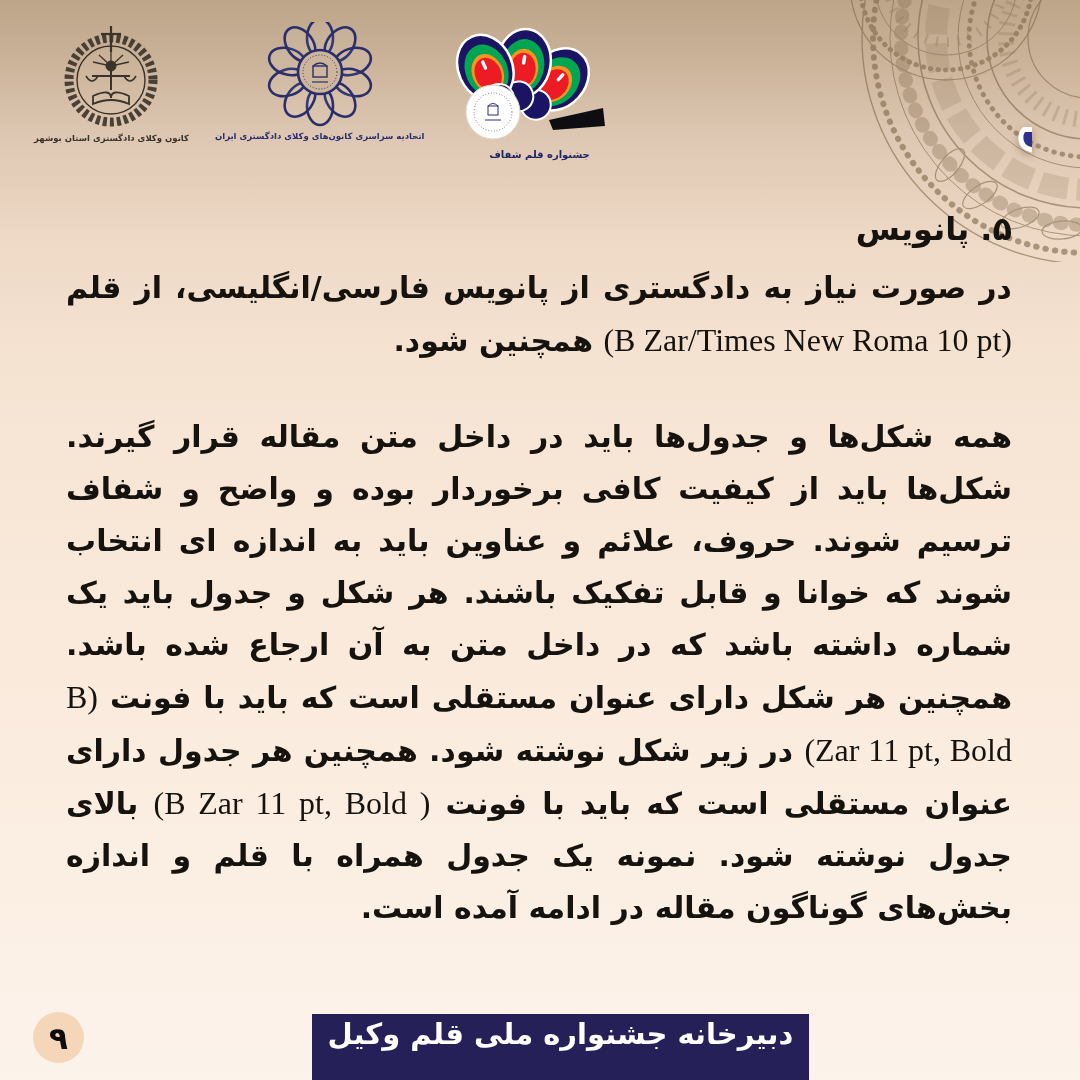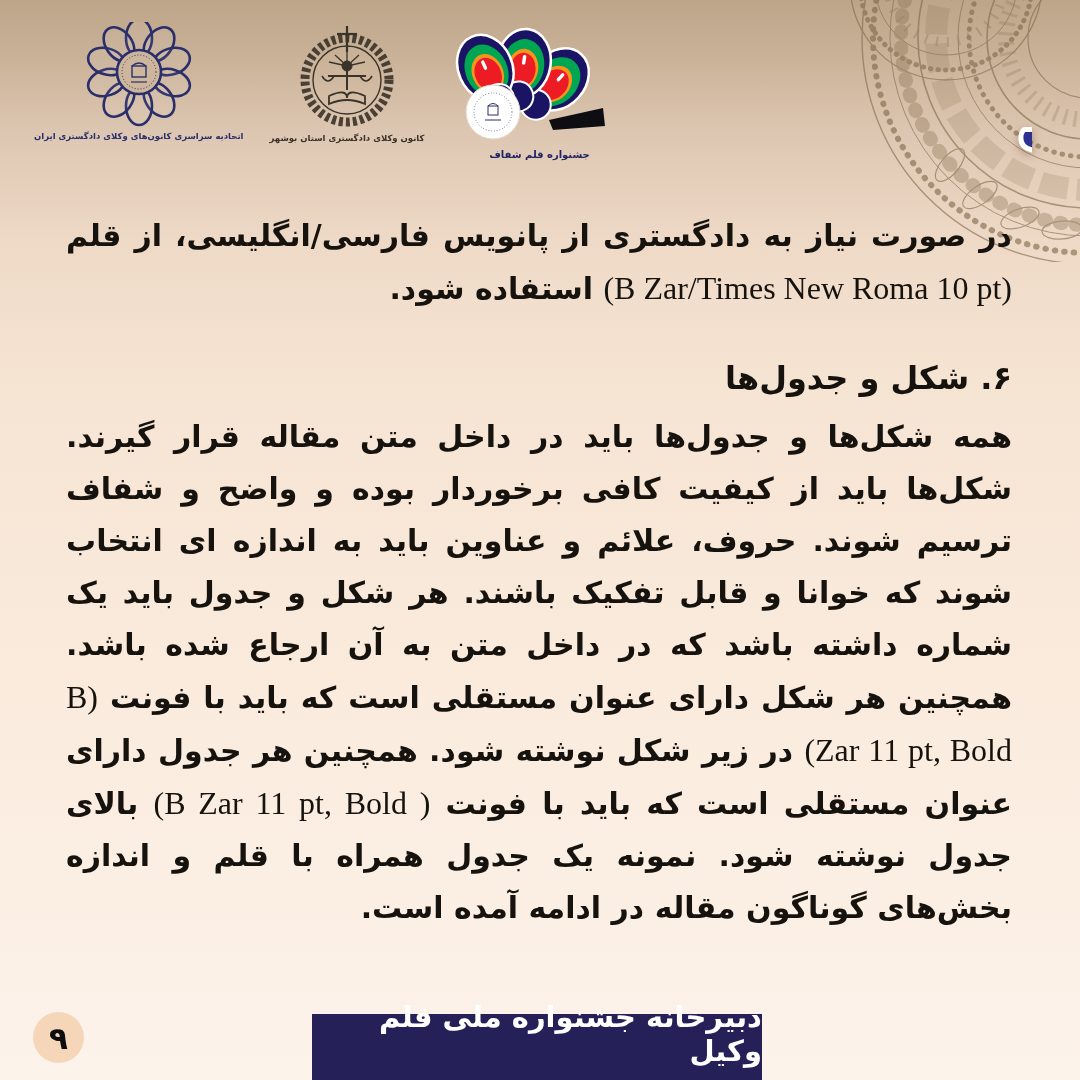--- a/index.html
+++ b/index.html
@@ -33,21 +33,21 @@
   .content { position:absolute; top:210px; left:66px; right:68px; color:#16130f;
              direction:rtl; z-index:2; }
   .sec-heading { font-size:32px; font-weight:bold; text-align:right; margin:0 0 14px 0; }
   .para { font-size:30px; font-weight:bold; line-height:52px; text-align:justify;
           text-align-last:right; margin:0; }
   .para .latin { font-family:"Liberation Serif","DejaVu Serif",serif;
                  font-weight:normal; font-size:32px; }
   .sec-figures { margin-top:44px; }
 
   
-  .footer-banner { position:absolute; left:312px; top:1014px; width:450px; height:66px;
+  .footer-banner { position:absolute; left:312px; top:1014px; width:497px; height:66px;
                    background:#252057; color:#ffffff; display:flex; align-items:center;
                    justify-content:center; font-size:29px; font-weight:bold;
                    padding-bottom:27px; box-sizing:border-box; direction:rtl; z-index:2; }
   .page-number { position:absolute; left:33px; top:1012px; width:51px; height:51px;
                  border-radius:50%; background:#f6d6b8; display:flex; align-items:center;
                  justify-content:center; font-size:31px; font-weight:bold; color:#0d0d0d;
                  z-index:2; }
 </style>
 </head>
 <body>
@@ -73,43 +73,20 @@
       <circle cx="116" cy="-16" r="58" stroke-width="10" stroke-dasharray="2 9" opacity="0.5"></circle>
       <ellipse cx="120" cy="165" rx="9" ry="20" transform="rotate(40 120 165)" stroke-width="1.2"></ellipse>
       <ellipse cx="150" cy="195" rx="9" ry="20" transform="rotate(55 150 195)" stroke-width="1.2"></ellipse>
       <ellipse cx="190" cy="218" rx="9" ry="20" transform="rotate(70 190 218)" stroke-width="1.2"></ellipse>
       <ellipse cx="232" cy="230" rx="9" ry="20" transform="rotate(85 232 230)" stroke-width="1.2"></ellipse>
     </g>
   </svg>
 
   <div class="logos">
 
-    <div class="logo logo-union">
-      <svg width="132" height="108" viewBox="0 0 132 108">
-        <g stroke="#2a2f6b" stroke-width="2.6" fill="rgba(255,255,255,0.05)">
-          <ellipse cx="66" cy="16" rx="13" ry="19"></ellipse>
-          <ellipse cx="66" cy="16" rx="13" ry="19" transform="rotate(36 66 50)"></ellipse>
-          <ellipse cx="66" cy="16" rx="13" ry="19" transform="rotate(72 66 50)"></ellipse>
-          <ellipse cx="66" cy="16" rx="13" ry="19" transform="rotate(108 66 50)"></ellipse>
-          <ellipse cx="66" cy="16" rx="13" ry="19" transform="rotate(144 66 50)"></ellipse>
-          <ellipse cx="66" cy="16" rx="13" ry="19" transform="rotate(180 66 50)"></ellipse>
-          <ellipse cx="66" cy="16" rx="13" ry="19" transform="rotate(216 66 50)"></ellipse>
-          <ellipse cx="66" cy="16" rx="13" ry="19" transform="rotate(252 66 50)"></ellipse>
-          <ellipse cx="66" cy="16" rx="13" ry="19" transform="rotate(288 66 50)"></ellipse>
-          <ellipse cx="66" cy="16" rx="13" ry="19" transform="rotate(324 66 50)"></ellipse>
-        </g>
-        <circle cx="66" cy="50" r="22" stroke="#2a2f6b" stroke-width="2.6" fill="#cdb69b"></circle>
-        <circle cx="66" cy="50" r="17" stroke="#2a2f6b" stroke-width="1" fill="none" stroke-dasharray="1 2"></circle>
-        <rect x="59" y="44" width="14" height="11" stroke="#2a2f6b" stroke-width="1.4" fill="none"></rect>
-        <path d="M59 44 Q66 38 73 44" stroke="#2a2f6b" stroke-width="1.4" fill="none"></path>
-        <line x1="58" y1="60" x2="74" y2="60" stroke="#2a2f6b" stroke-width="1.2"></line>
-      </svg>
-      <div class="caption">اتحادیه سراسری کانون‌های وکلای دادگستری ایران</div>
-    </div>
-
     <div class="logo logo-bushehr">
       <svg width="104" height="110" viewBox="0 0 104 110">
         <g stroke="#3a3329" fill="none">
           <circle cx="52" cy="58" r="42" stroke-width="9" stroke-dasharray="4 3" opacity="0.9"></circle>
           <circle cx="52" cy="58" r="34" stroke-width="1.4"></circle>
           <line x1="52" y1="4" x2="52" y2="30" stroke-width="2.2"></line>
           <line x1="42" y1="12" x2="62" y2="12" stroke-width="2.2"></line>
           <g stroke-width="1.3">
             <line x1="52" y1="44" x2="52" y2="30"></line>
             <line x1="52" y1="44" x2="40" y2="33"></line>
@@ -119,20 +96,43 @@
           </g>
           <circle cx="52" cy="44" r="5" fill="#3a3329"></circle>
           <line x1="33" y1="54" x2="71" y2="54" stroke-width="2"></line>
           <line x1="52" y1="48" x2="52" y2="68" stroke-width="2"></line>
           <path d="M27 54 Q33 64 39 54" stroke-width="1.6"></path>
           <path d="M65 54 Q71 64 77 54" stroke-width="1.6"></path>
           <path d="M34 74 Q52 66 52 76 Q52 66 70 74 L70 82 Q52 74 34 82 Z" stroke-width="1.8"></path>
         </g>
       </svg>
       <div class="caption">کانون وکلای دادگستری استان بوشهر</div>
+    </div>
+
+    <div class="logo logo-union">
+      <svg width="132" height="108" viewBox="0 0 132 108">
+        <g stroke="#2a2f6b" stroke-width="2.6" fill="rgba(255,255,255,0.05)">
+          <ellipse cx="66" cy="16" rx="13" ry="19"></ellipse>
+          <ellipse cx="66" cy="16" rx="13" ry="19" transform="rotate(36 66 50)"></ellipse>
+          <ellipse cx="66" cy="16" rx="13" ry="19" transform="rotate(72 66 50)"></ellipse>
+          <ellipse cx="66" cy="16" rx="13" ry="19" transform="rotate(108 66 50)"></ellipse>
+          <ellipse cx="66" cy="16" rx="13" ry="19" transform="rotate(144 66 50)"></ellipse>
+          <ellipse cx="66" cy="16" rx="13" ry="19" transform="rotate(180 66 50)"></ellipse>
+          <ellipse cx="66" cy="16" rx="13" ry="19" transform="rotate(216 66 50)"></ellipse>
+          <ellipse cx="66" cy="16" rx="13" ry="19" transform="rotate(252 66 50)"></ellipse>
+          <ellipse cx="66" cy="16" rx="13" ry="19" transform="rotate(288 66 50)"></ellipse>
+          <ellipse cx="66" cy="16" rx="13" ry="19" transform="rotate(324 66 50)"></ellipse>
+        </g>
+        <circle cx="66" cy="50" r="22" stroke="#2a2f6b" stroke-width="2.6" fill="#cdb69b"></circle>
+        <circle cx="66" cy="50" r="17" stroke="#2a2f6b" stroke-width="1" fill="none" stroke-dasharray="1 2"></circle>
+        <rect x="59" y="44" width="14" height="11" stroke="#2a2f6b" stroke-width="1.4" fill="none"></rect>
+        <path d="M59 44 Q66 38 73 44" stroke="#2a2f6b" stroke-width="1.4" fill="none"></path>
+        <line x1="58" y1="60" x2="74" y2="60" stroke="#2a2f6b" stroke-width="1.2"></line>
+      </svg>
+      <div class="caption">اتحادیه سراسری کانون‌های وکلای دادگستری ایران</div>
     </div>
 
     <div class="logo logo-festival">
       <svg width="178" height="126" viewBox="0 0 178 126">
         <polygon points="8,46 36,20 54,48 30,76" fill="#0d0d12"></polygon>
         <line x1="32" y1="38" x2="40" y2="56" stroke="#f6e4d3" stroke-width="2"></line>
         <polygon points="98,98 152,86 154,104 102,108" fill="#0d0d12"></polygon>
 
         <g transform="rotate(42 62 108)">
           <ellipse cx="62" cy="40" rx="27" ry="34" fill="#1b1464" stroke="#ffffff" stroke-width="2.5"></ellipse>
@@ -172,25 +172,25 @@
 
   <div class="title-wrap">
     <svg width="490" height="96" viewBox="0 0 490 96">
       <text x="478" y="64" text-anchor="end" direction="rtl" font-family="DejaVu Sans, sans-serif" font-size="53" font-weight="bold" fill="#2e3192" stroke="#ffffff" stroke-width="10" paint-order="stroke" stroke-linejoin="round">قالب نگارش مقالات</text>
     </svg>
   </div>
 
   <div class="content">
 
     <div class="sec sec-footnote">
-      <p class="para"><span>در صورت نیاز به دادگستری از پانویس فارسی/انگلیسی، از قلم </span><span class="latin">(B Zar/Times New Roma 10 pt)</span><span> استفاده شود.</span></p>
+      <h2 class="sec-heading">۵. پانویس</h2>
+      <p class="para"><span>در صورت نیاز به دادگستری از پانویس فارسی/انگلیسی، از قلم </span><span class="latin">(B Zar/Times New Roma 10 pt)</span><span> همچنین شود.</span></p>
     </div>
 
     <div class="sec sec-figures">
-      <h2 class="sec-heading">۶. شکل و جدول‌ها</h2>
       <p class="para"><span>همه شکل‌ها و جدول‌ها باید در داخل متن مقاله قرار گیرند. شکل‌ها باید از کیفیت کافی برخوردار بوده و واضح و شفاف ترسیم شوند. حروف، علائم و عناوین باید به اندازه ای انتخاب شوند که خوانا و قابل تفکیک باشند. هر شکل و جدول باید یک شماره داشته باشد که در داخل متن به آن ارجاع شده باشد. همچنین هر شکل دارای عنوان مستقلی است که باید با فونت </span><span class="latin">(B Zar 11 pt, Bold)</span><span> در زیر شکل نوشته شود. همچنین هر جدول دارای عنوان مستقلی است که باید با فونت </span><span class="latin">( B Zar 11 pt, Bold)</span><span> بالای جدول نوشته شود. نمونه یک جدول همراه با قلم و اندازه بخش‌های گوناگون مقاله در ادامه آمده است.</span></p>
     </div>
 
   </div>
 
   <div class="footer-banner">دبیرخانه جشنواره ملی قلم وکیل</div>
 
   <div class="page-number">۹</div>
 
 </div>

